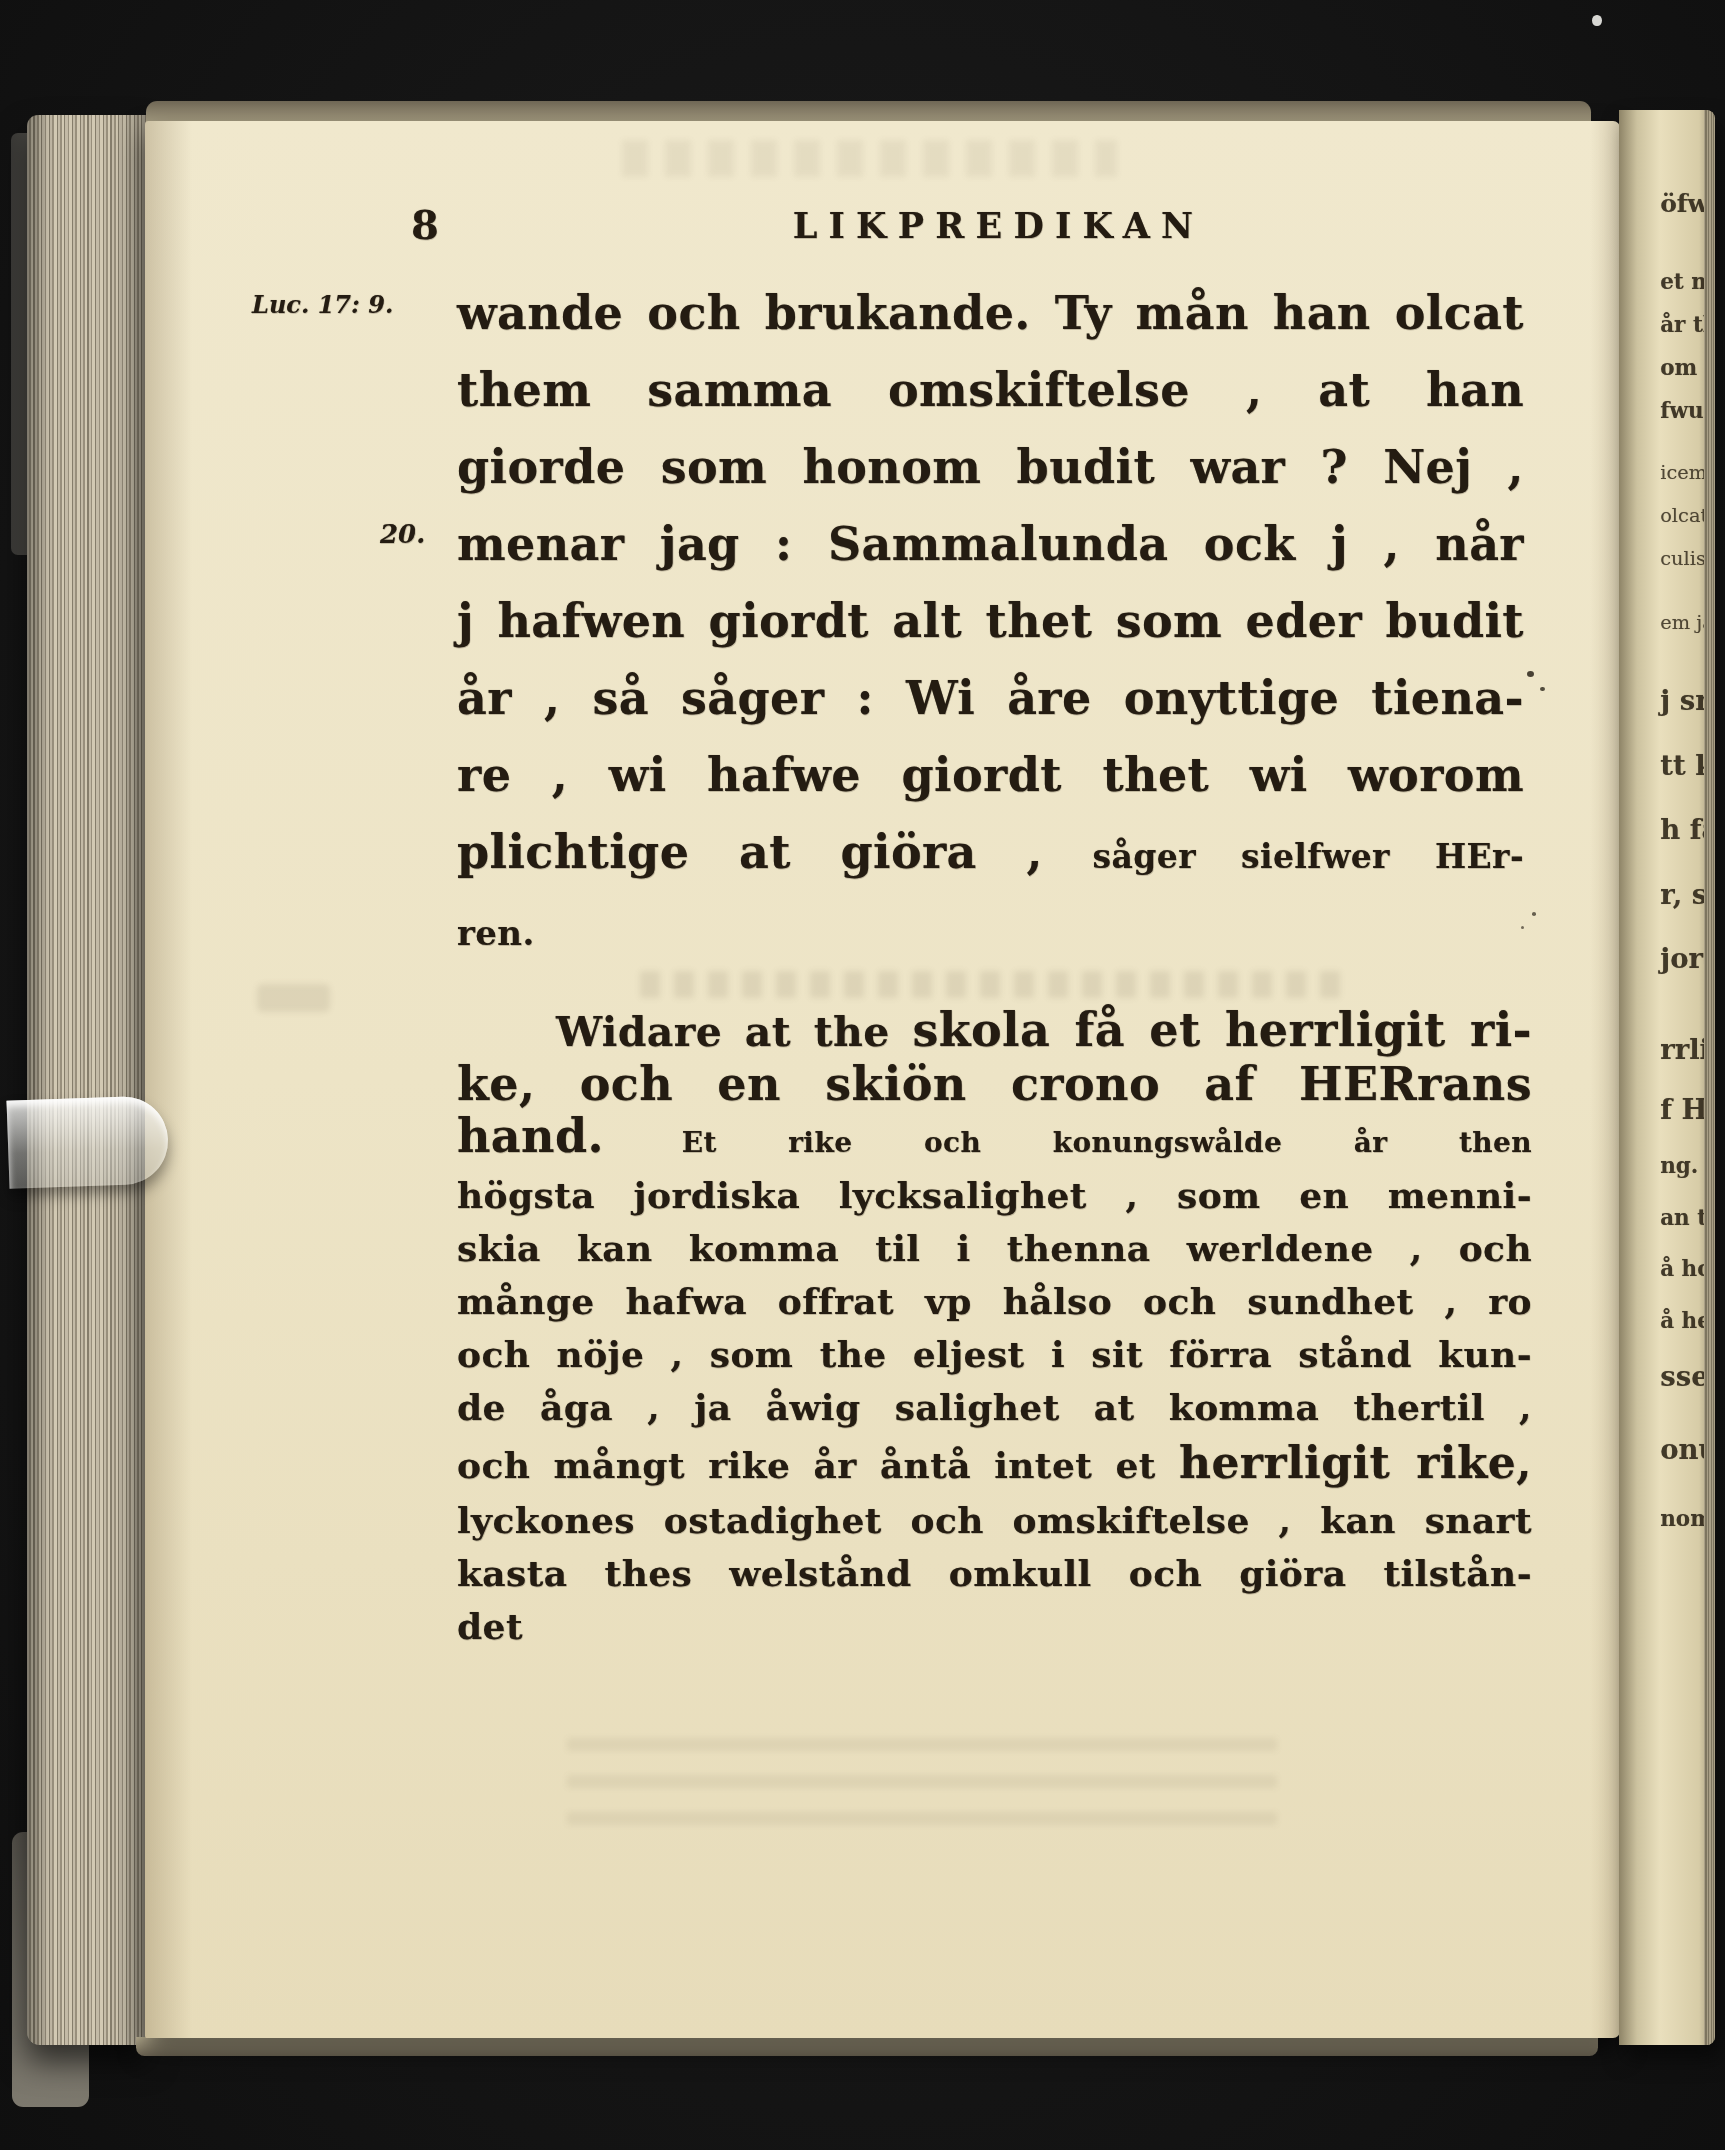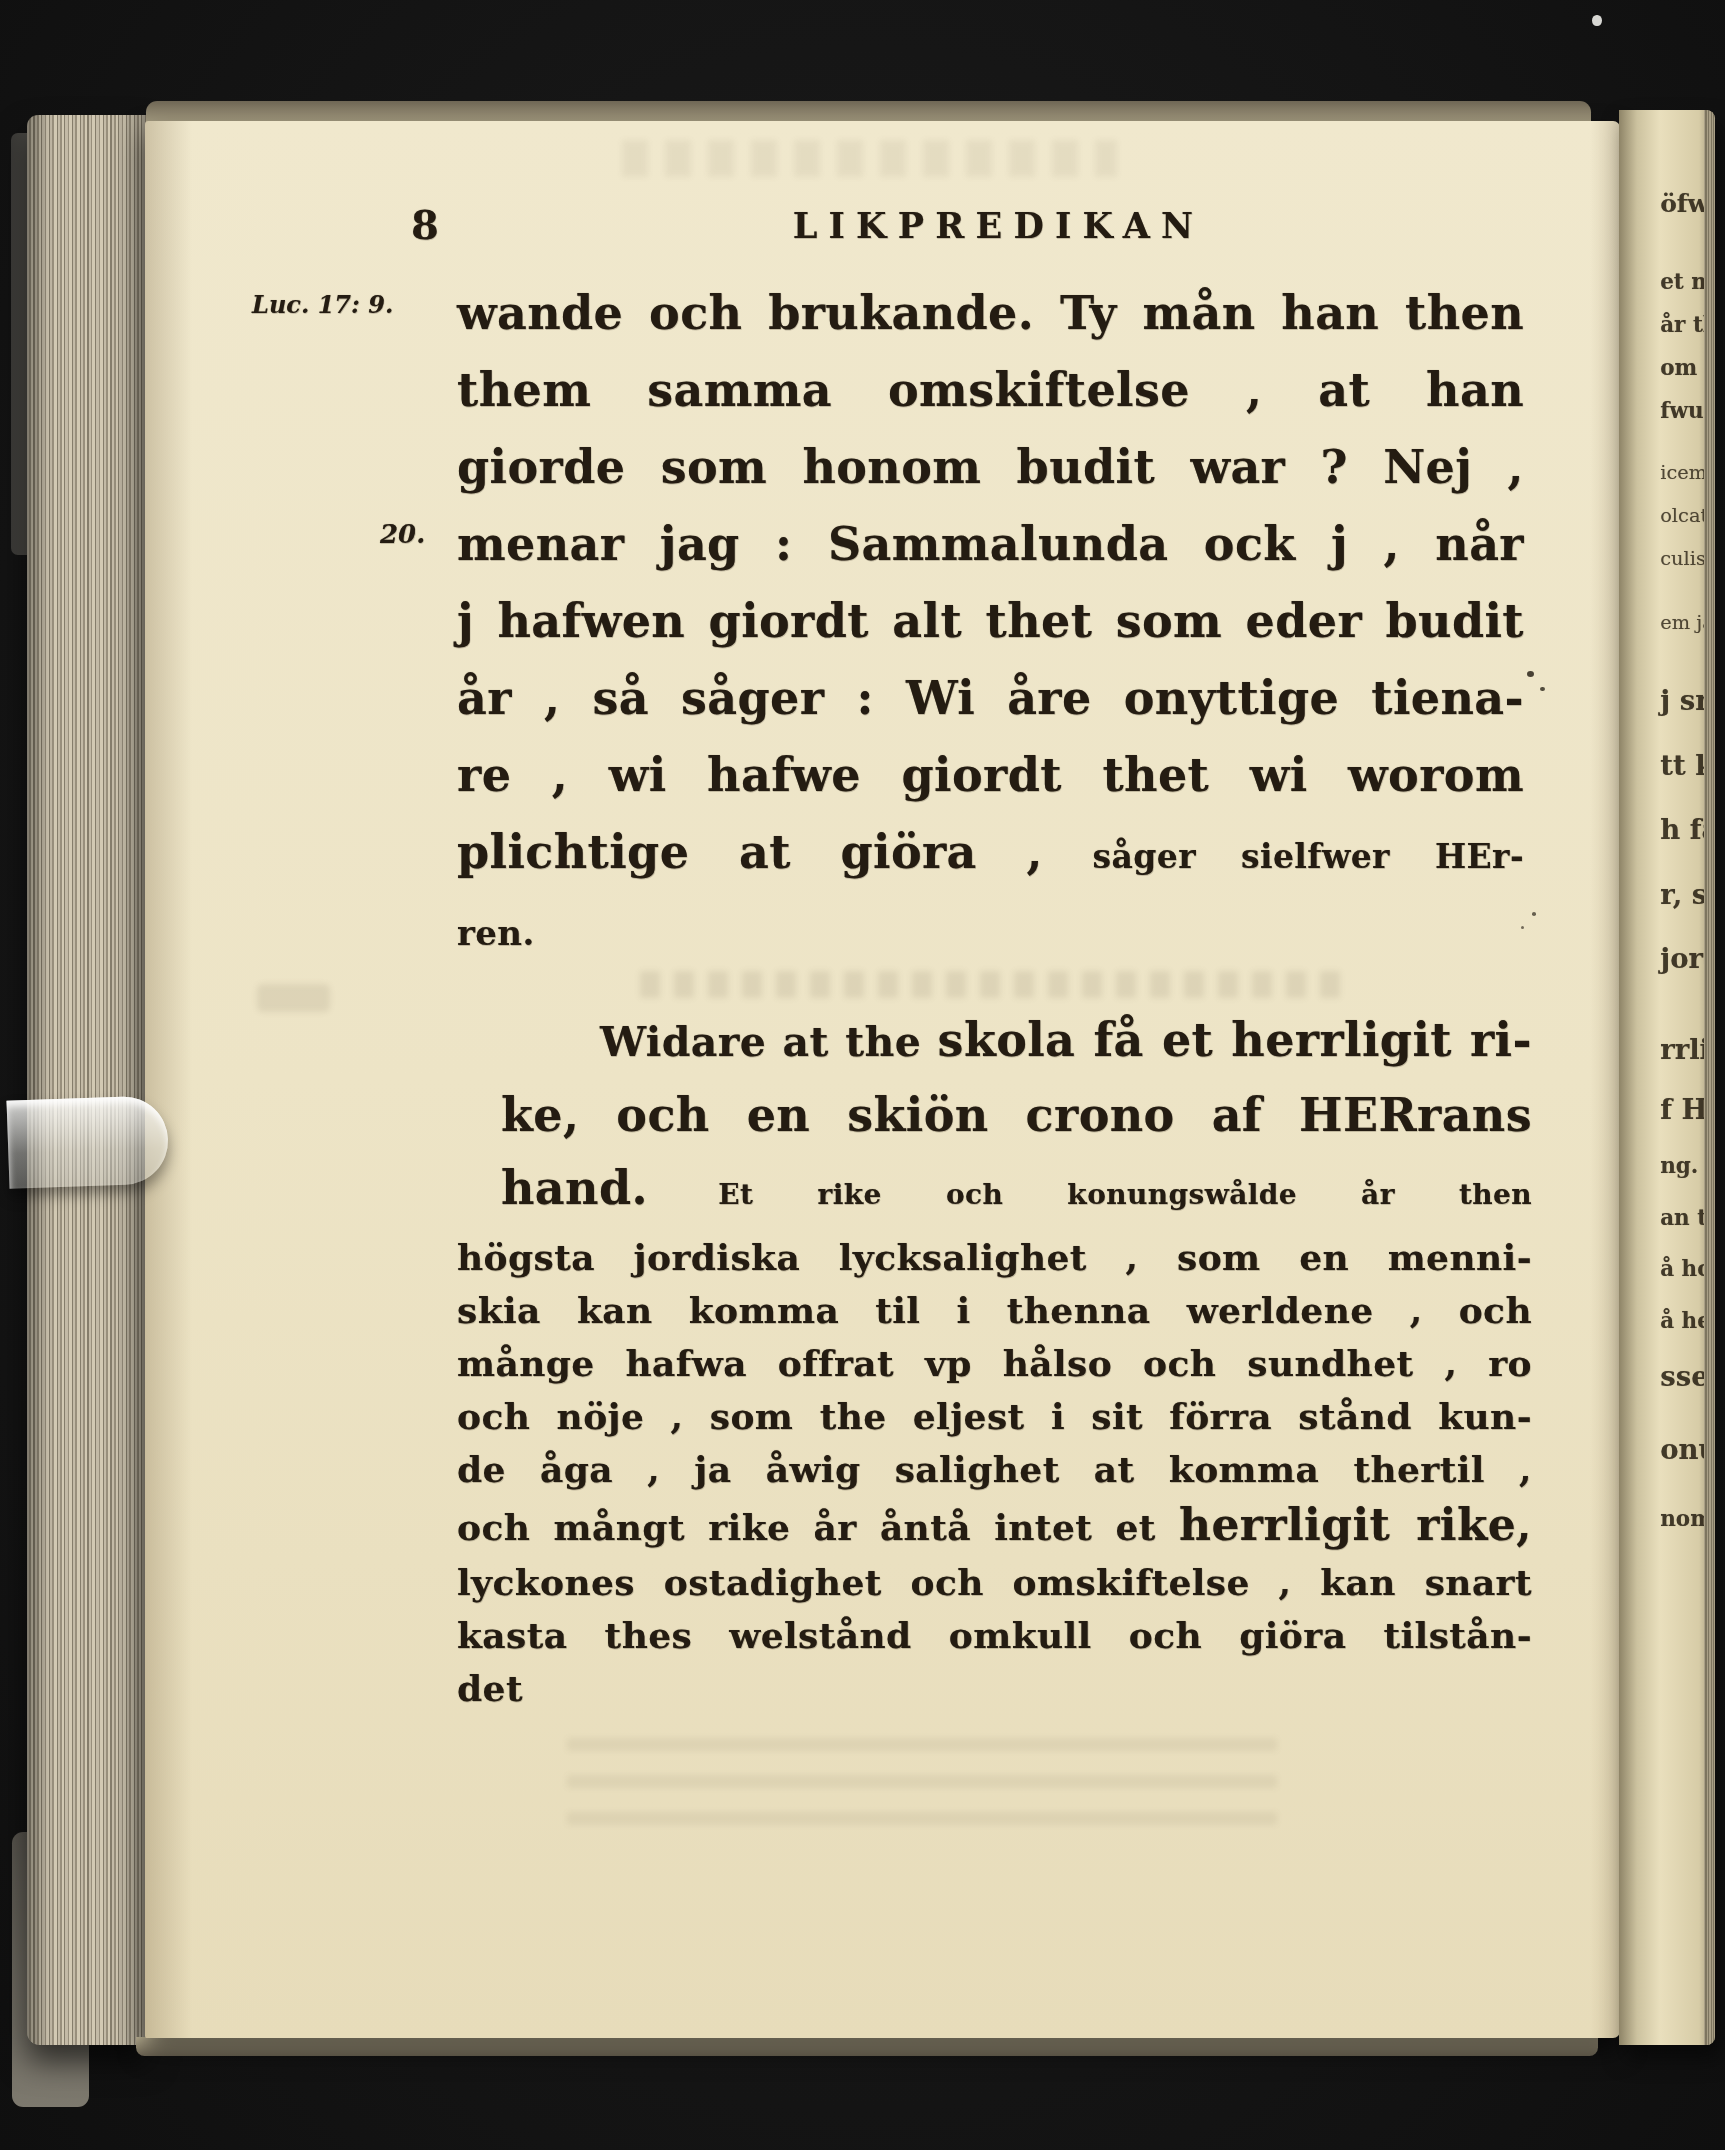--- a/index.html
+++ b/index.html
@@ -55,22 +55,22 @@
   .page-number{position:absolute;left:266px;top:80px;font-size:40px;font-weight:700;}
   .header{position:absolute;left:531px;top:84px;width:645px;text-align:center;
     font-size:35px;font-weight:700;letter-spacing:11.2px;}
   .margin-note{position:absolute;font-weight:700;font-style:italic;}
   .mn1{left:107px;top:169px;font-size:24px;}
   .mn2{left:235px;top:398px;font-size:26px;}
   .body1{position:absolute;left:312px;top:154px;width:1067px;}
   .body1 .line{font-size:46px;font-weight:700;line-height:77px;letter-spacing:0.4px;
     text-align:justify;text-align-last:justify;}
   .body2{position:absolute;left:312px;top:883px;width:1075px;}
-  .body2 .line-big{font-size:46px;font-weight:700;line-height:73px;letter-spacing:0.4px;
-    text-align:justify;text-align-last:justify;margin-left:44px;}
+  .body2 .line-big{font-size:46px;font-weight:700;line-height:52px;letter-spacing:0.4px;
+    text-align:justify;text-align-last:justify;}
   .body2 .line-med{font-size:36px;font-weight:700;line-height:53px;letter-spacing:0.4px;
     text-align:justify;text-align-last:justify;}
   .indent{text-indent:99px;}
   .sz-s{font-size:33px;}
   .sz-l{font-size:41px;}
   .align-left{text-align-last:left;}
   .align-right{text-align-last:right;}
   
   .ghost{position:absolute;filter:blur(3px);pointer-events:none;}
   .g1{left:495px;top:850px;width:710px;height:27px;opacity:.20;
@@ -113,21 +113,21 @@
     <div class="spot" style="left:1387px;top:791px;width:4.3px;height:3.9px;opacity:.65;"></div>
     <div class="spot" style="left:1376px;top:805px;width:3px;height:3px;opacity:.6;"></div>
 
     <div class="page-number ink">8</div>
     <div class="header ink">LIKPREDIKAN</div>
 
     <div class="margin-note mn1 ink">Luc. 17: 9.</div>
     <div class="margin-note mn2 ink">20.</div>
 
     <div class="body1 ink">
-      <div class="line">wande och brukande. Ty mån han then</div>
+      <div class="line">wande och brukande. Ty mån han olcat</div>
       <div class="line">them samma omskiftelse , at han</div>
       <div class="line">giorde som honom budit war ? Nej ,</div>
       <div class="line">menar jag : Sammalunda ock j , når</div>
       <div class="line">j hafwen giordt alt thet som eder budit</div>
       <div class="line">år , så såger : Wi åre onyttige tiena-</div>
       <div class="line">re , wi hafwe giordt thet wi worom</div>
       <div class="line">
         <span>plichtige at giöra , </span><span class="sz-s">såger sielfwer HEr-</span>
       </div>
       <div class="line align-left sz-s" style="font-size:34px;">ren.</div>

